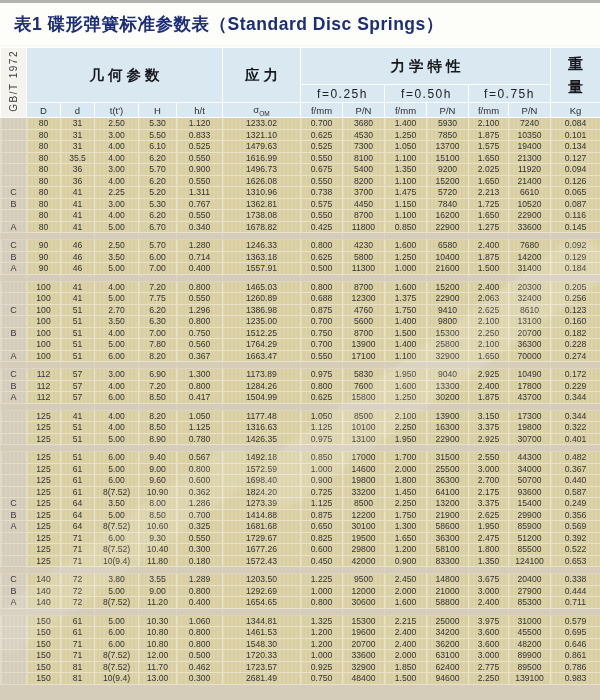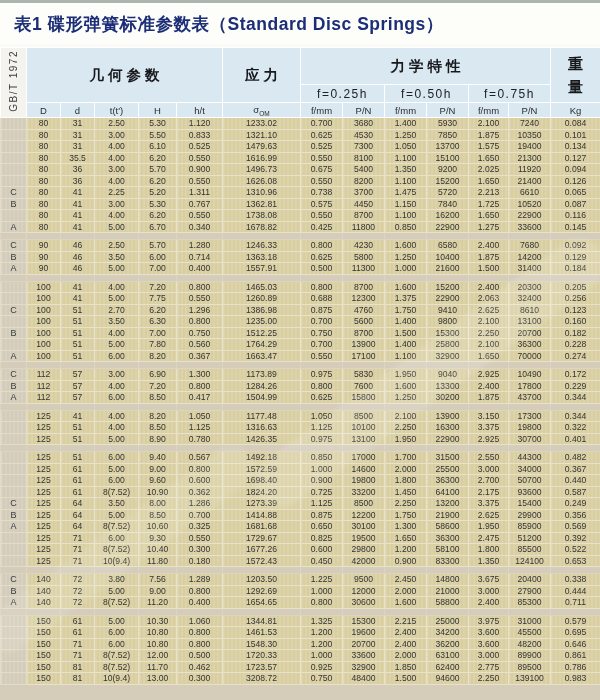--- a/index.html
+++ b/index.html
@@ -859,21 +859,21 @@
           <td></td>
           <td></td>
           <td></td>
           <td></td>
         </tr>
         <tr>
           <td class="cls">C</td>
           <td>140</td>
           <td>72</td>
           <td>3.80</td>
-          <td>7.56</td>
+          <td>3.55</td>
           <td>1.289</td>
           <td>1203.50</td>
           <td>1.225</td>
           <td>9500</td>
           <td>2.450</td>
           <td>14800</td>
           <td>3.675</td>
           <td>20400</td>
           <td>0.338</td>
         </tr>
@@ -1005,21 +1005,21 @@
           <td>89500</td>
           <td>0.786</td>
         </tr>
         <tr>
           <td class="cls"></td>
           <td>150</td>
           <td>81</td>
           <td>10(9.4)</td>
           <td>13.00</td>
           <td>0.300</td>
-          <td>3208.72</td>
+          <td>2681.49</td>
           <td>0.750</td>
           <td>48400</td>
           <td>1.500</td>
           <td>94600</td>
           <td>2.250</td>
           <td>139100</td>
           <td>0.983</td>
         </tr>
       </tbody>
   </table>

